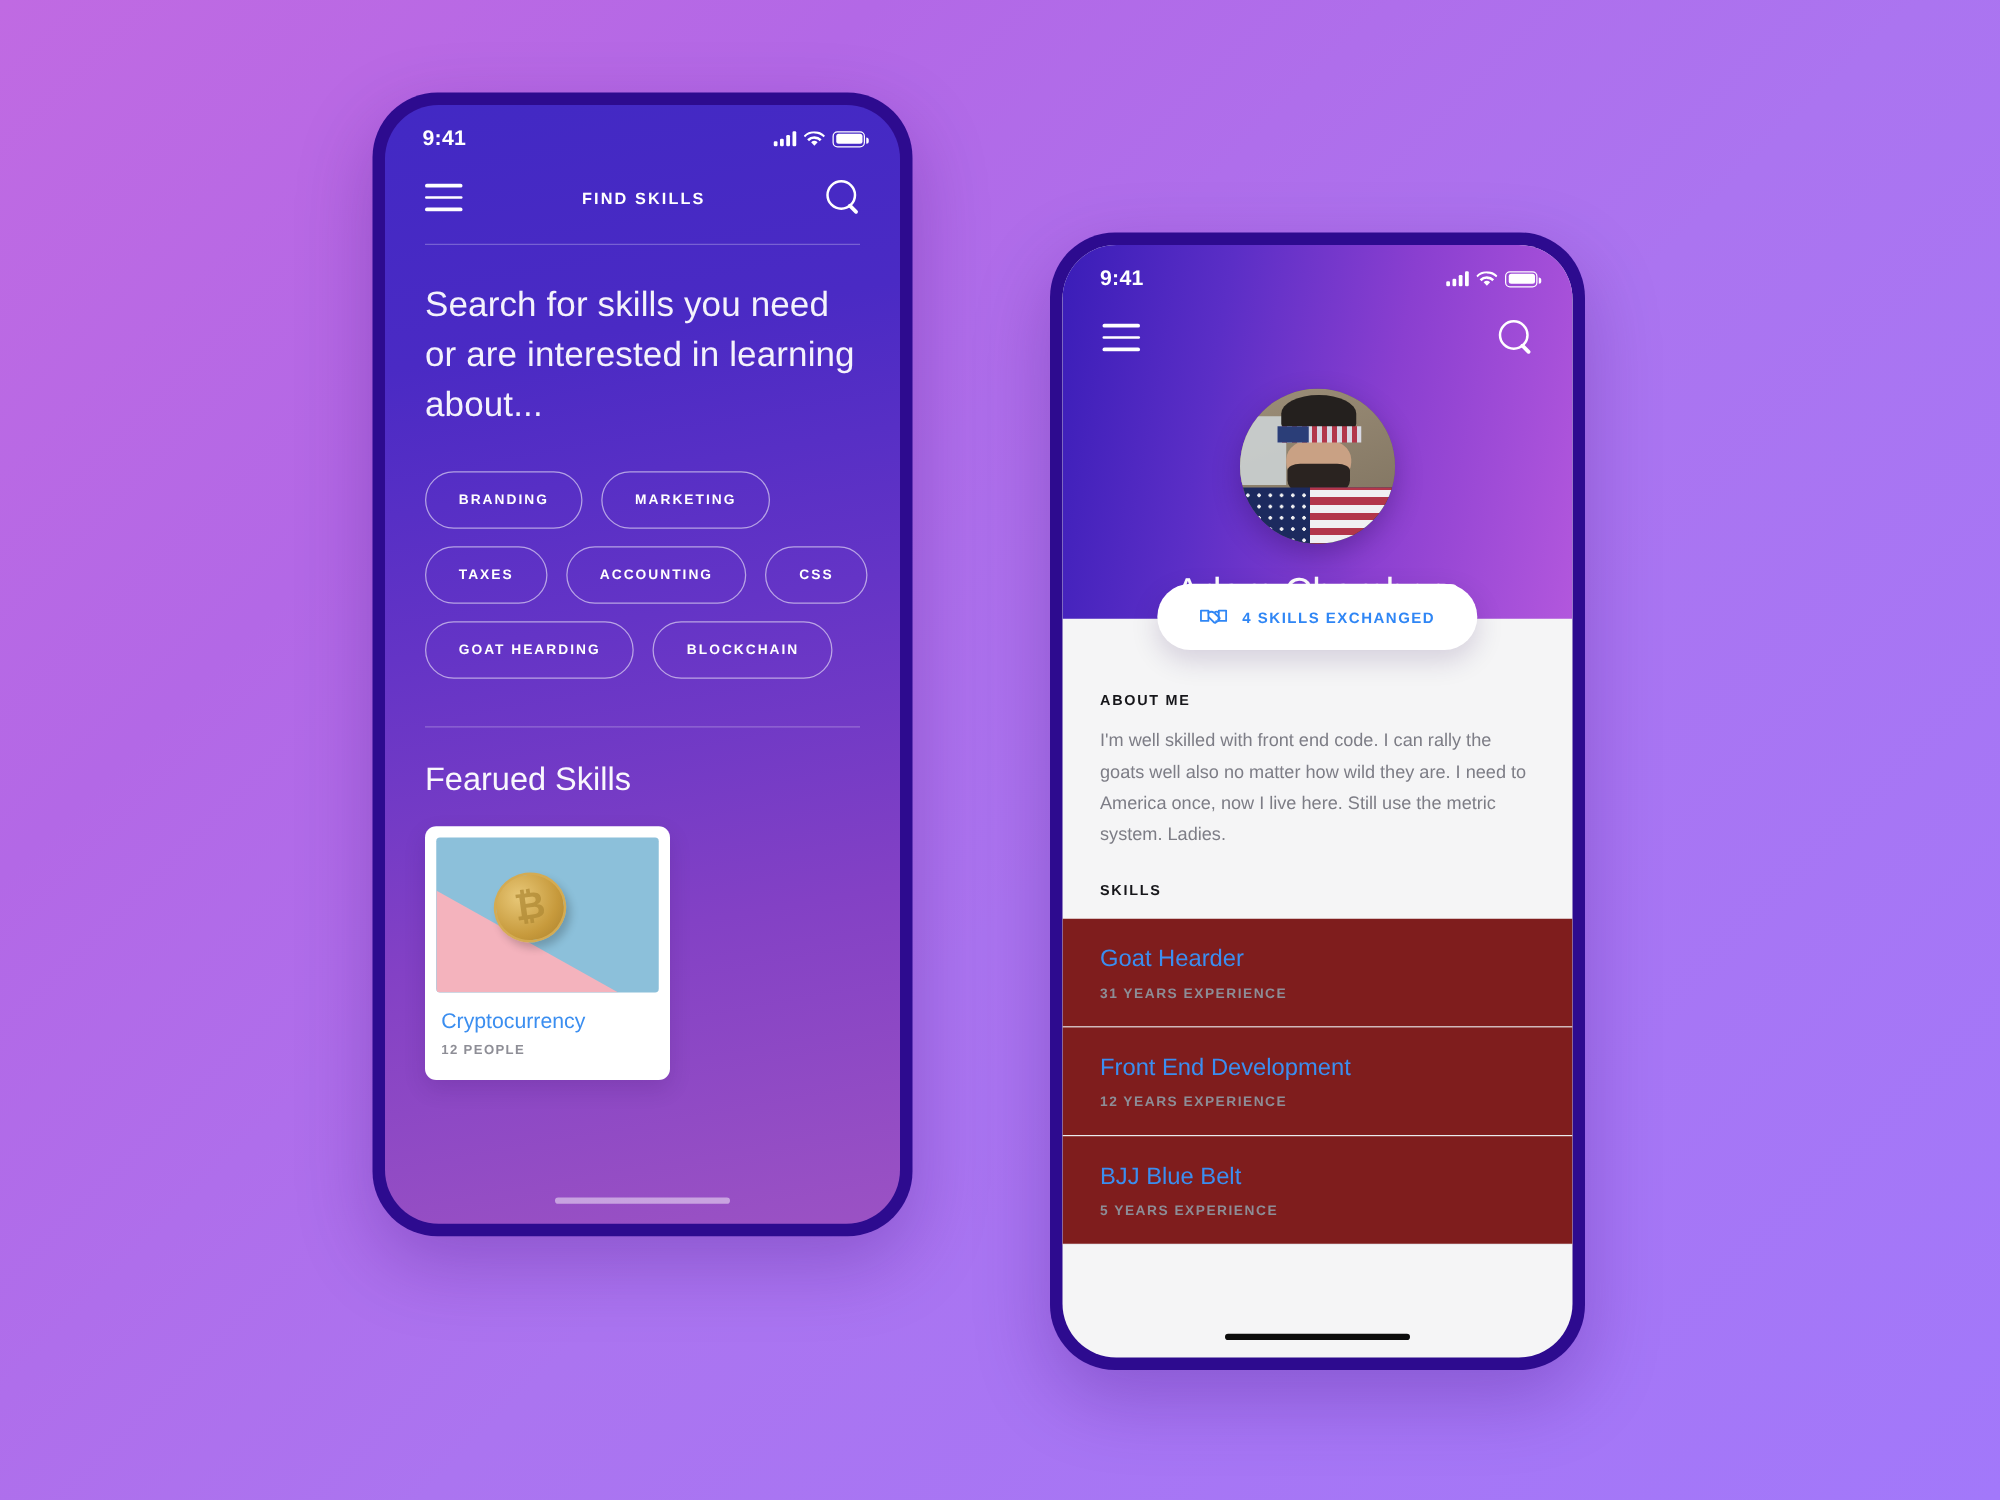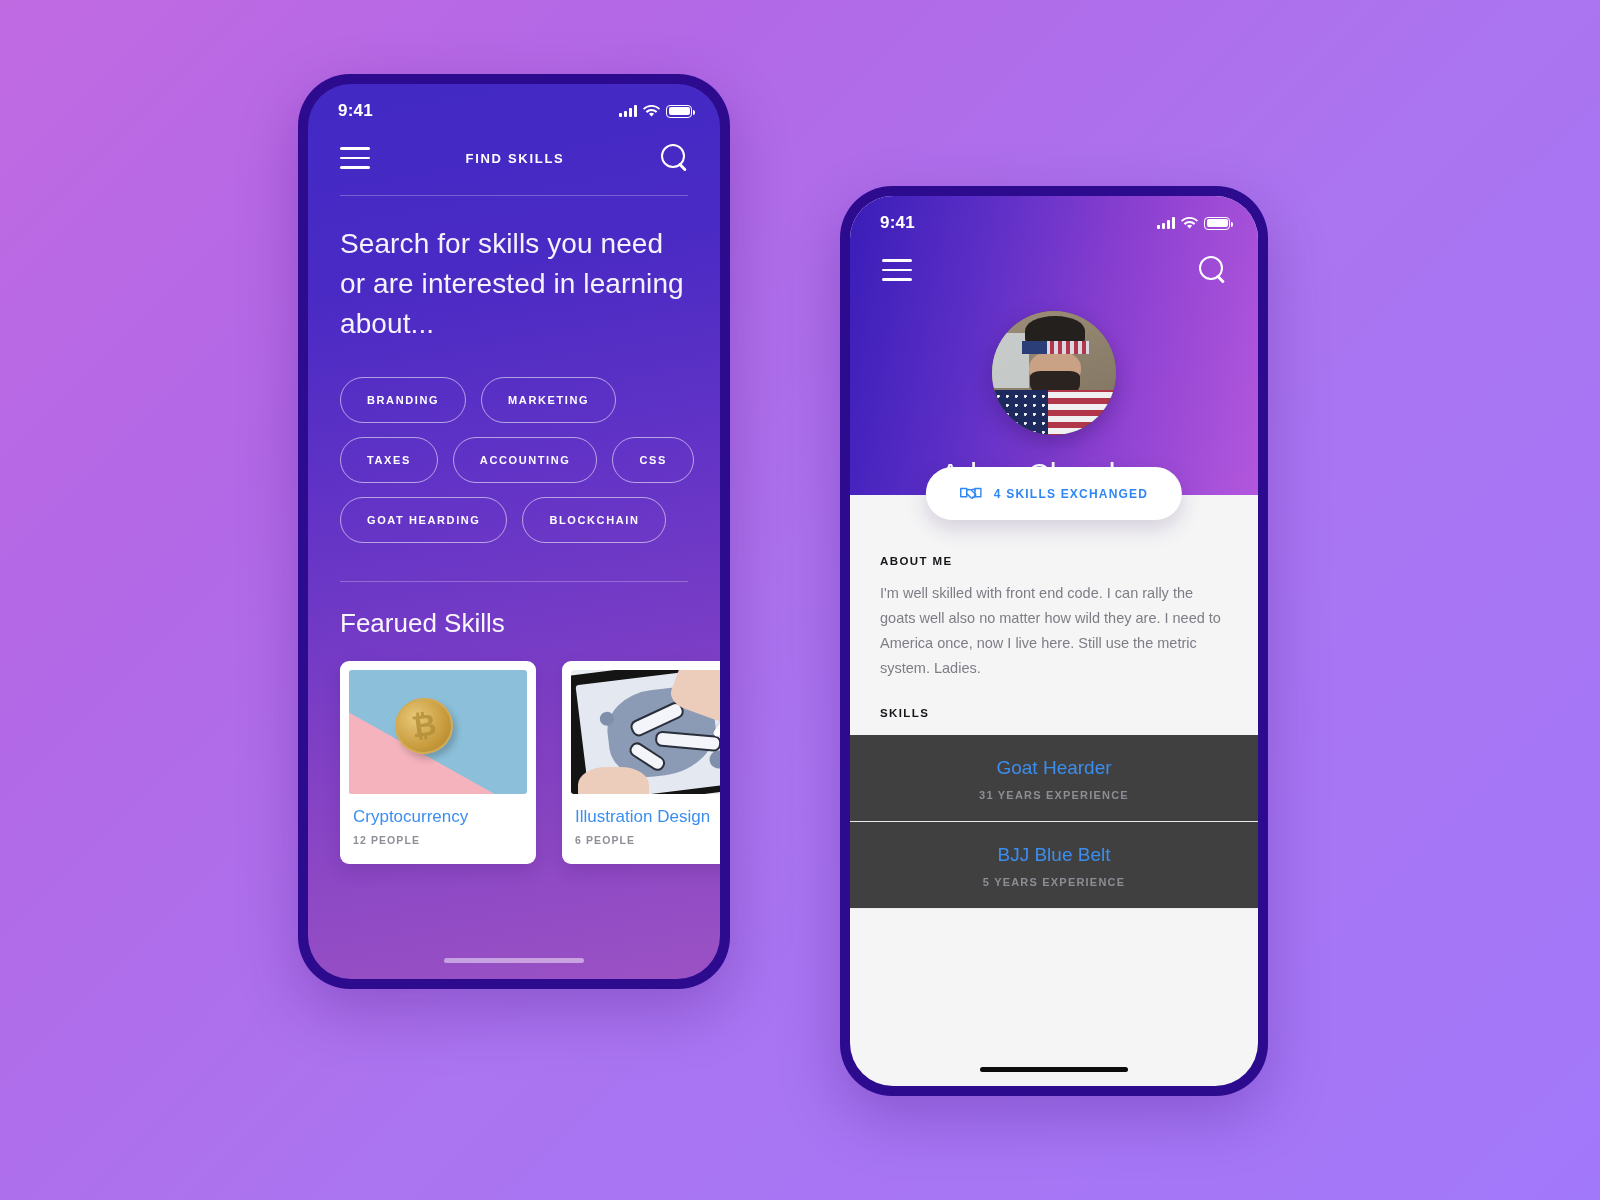--- a/index.html
+++ b/index.html
@@ -155,22 +155,22 @@
       background: #fff; border-radius: 34px; padding: 18px 34px;
       display: flex; align-items: center; gap: 12px; white-space: nowrap;
       box-shadow: 0 8px 22px rgba(40,0,80,.16); cursor: pointer; }
   .badge-text { color: #2f86f5; font-size: 12px; font-weight: bold; letter-spacing: 1.2px; }
 
   .about-wrap { padding: 60px 30px 0 30px; }
   .sec-label { color: #16161a; font-size: 11.5px; font-weight: bold; letter-spacing: 1.4px; }
   .about-body { color: #7d7d86; font-size: 14.5px; line-height: 1.72; padding-top: 14px; }
   .skills-label { padding: 26px 30px 16px 30px; }
 
-  .skill-item { background: #404040; padding: 22px 30px 20px 30px;
-      border-bottom: 1px solid #ebebee; cursor: pointer; text-align: center; }
+  .skill-item { background: #7f1d1d; padding: 22px 30px 20px 30px;
+      border-bottom: 1px solid #ebebee; cursor: pointer; }
   .skill-name { color: #3b8ef0; font-size: 19px; font-weight: 400; }
   .skill-years { color: #8d8d96; font-size: 11px; font-weight: bold;
       letter-spacing: 1.2px; padding-top: 10px; }
 </style>
 </head>
 <body>
 
 <div class="stage">
 
   <div class="phone" id="phone-one">
@@ -223,38 +223,20 @@
       <div class="sec-title">Fearued Skills</div>
 
       <div class="cards">
         <div class="card">
           <div class="thumb thumb-crypto">
             <div class="pinkwedge"></div>
               <div class="coin"></div>
           </div>
           <div class="card-title">Cryptocurrency</div>
           <div class="card-sub">12 PEOPLE</div>
-        </div>
-        <div class="card">
-          <div class="thumb thumb-illu">
-            <div class="tabletframe"></div>
-            <div class="paper">
-              <div class="figure"></div>
-              <div class="dot d1"></div>
-                <div class="dot d2"></div>
-              <div class="limb l1"></div>
-                <div class="limb l2"></div>
-                <div class="limb l3"></div>
-            </div>
-            <div class="hand h-top"></div>
-              <div class="hand h-bot"></div>
-            <div class="pencil"></div>
-          </div>
-          <div class="card-title">Illustration Design</div>
-          <div class="card-sub">6 PEOPLE</div>
         </div>
       </div>
 
       <div class="home-ind-light"></div>
     </div>
   </div>
 
   <div class="phone" id="phone-two">
     <div class="screen screen-profile">
 
@@ -319,20 +301,24 @@
       </div>
 
       <div class="sec-label skills-label">SKILLS</div>
 
       <div>
         <div class="skill-item">
           <div class="skill-name">Goat Hearder</div>
           <div class="skill-years">31 YEARS EXPERIENCE</div>
         </div>
         <div class="skill-item">
+          <div class="skill-name">Front End Development</div>
+          <div class="skill-years">12 YEARS EXPERIENCE</div>
+        </div>
+        <div class="skill-item">
           <div class="skill-name">BJJ Blue Belt</div>
           <div class="skill-years">5 YEARS EXPERIENCE</div>
         </div>
       </div>
 
       <div class="home-ind-dark"></div>
     </div>
   </div>
 
 </div>

